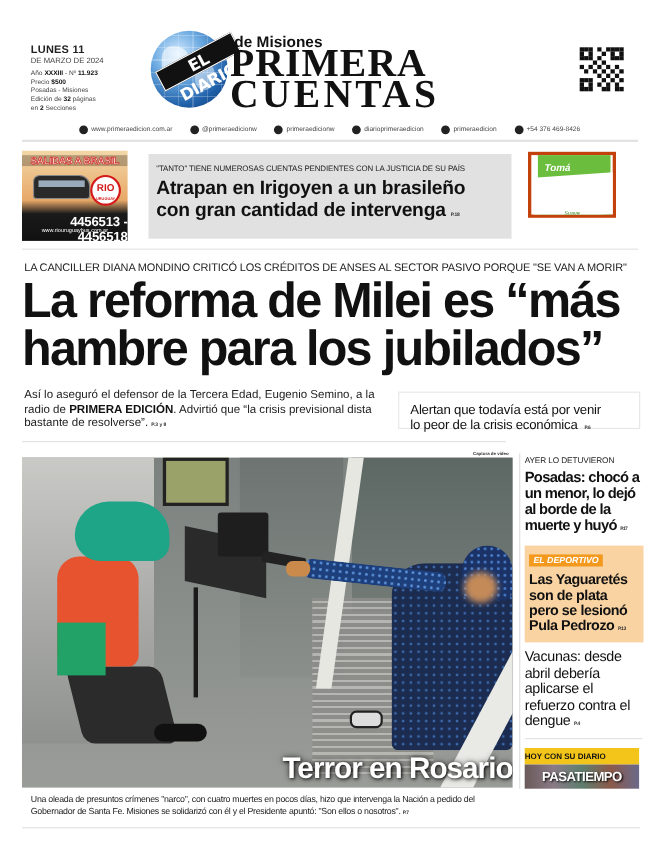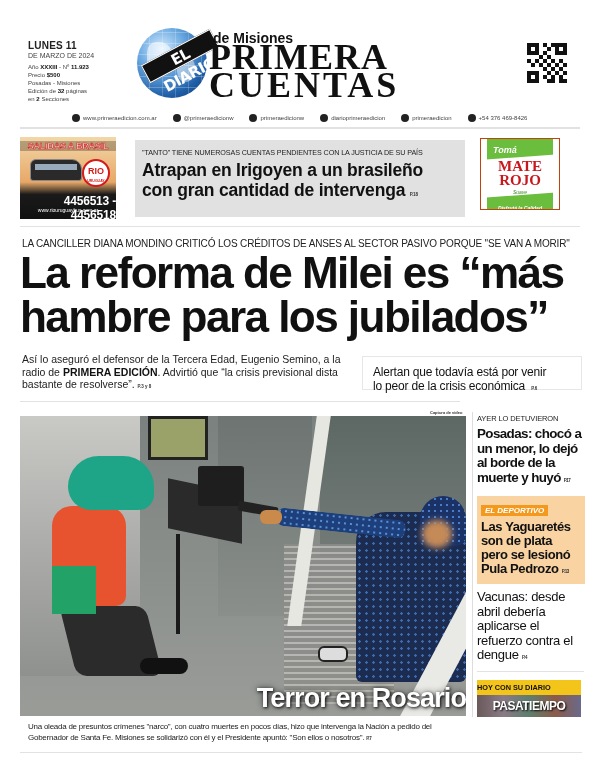--- a/index.html
+++ b/index.html
@@ -59,21 +59,21 @@
     border: 2px solid #d41a1a; text-align: center; color: #d41a1a; font-weight: bold; font-size: 9px; line-height: 10px; padding-top: 5px; }
   .ad-rio-logo small { display: block; font-size: 3.5px; }
   .ad-rio-phone { position: absolute; left: 0; right: 0; top: 57px; text-align: right; color: #fff; font-weight: bold; font-size: 12px; letter-spacing: -0.2px; }
   .ad-rio-web { position: absolute; left: 0; right: 0; top: 70px; text-align: center; color: #fff; font-size: 5px; }
 
   .box-tanto { position: absolute; left: 135px; top: 140px; width: 330px; height: 77px; background: #e1e1e1; padding: 8px 7px; }
   .kicker-sm { font-size: 7.2px; color: #222; letter-spacing: -0.1px; }
   .head-tanto { font-size: 17.5px; font-weight: bold; color: #111; line-height: 20px; margin-top: 3px; letter-spacing: -0.2px; }
   .pg { font-size: 4.5px; font-weight: bold; color: #333; }
 
-  .ad-mate { position: absolute; left: 480px; top: 138px; width: 80px; height: 72px; background: #fff; border: 1px solid #c2410c; overflow: hidden; }
+  .ad-mate { position: absolute; left: 480px; top: 138px; width: 80px; height: 60px; background: #fff; border: 3px solid #c2410c; overflow: hidden; }
   .mate-green { position: absolute; left: 6px; top: 0; width: 66px; height: 80px; background: #6bbd3e; }
   .mate-toma { position: absolute; left: 12px; top: 6px; color: #fff; font-style: italic; font-weight: bold; font-size: 9px; }
   .mate-band { position: absolute; left: 2px; top: 18px; width: 76px; height: 38px; background: #fff; transform: skewY(-4deg); }
   .mate-title { position: absolute; left: 0; right: 0; top: 20px; text-align: center; color: #c8181e; font-family: "Liberation Serif", serif;
     font-weight: bold; font-size: 15px; line-height: 14px; }
   .mate-suave { position: absolute; left: 0; right: 0; top: 50px; text-align: center; color: #3a8a2a; font-size: 5px; font-style: italic; }
   .mate-tag { position: absolute; left: 0; right: 0; top: 66px; text-align: center; color: #fff; font-size: 5px; font-style: italic; font-weight: bold; }
 
   
   .kicker-main { position: absolute; left: 22px; top: 238px; font-size: 10px; color: #222; letter-spacing: -0.15px; }
@@ -320,24 +320,20 @@
   <div class="head-tanto">
     <div>Atrapan en Irigoyen a un brasileño</div>
     <div><span>con gran cantidad de intervenga</span> <span class="pg">P.18</span></div>
   </div>
 </div>
 
 <div class="ad-mate">
   <div class="mate-green"></div>
   <div class="mate-toma">Tomá</div>
   <div class="mate-band"></div>
-  <div class="mate-title">
-    <div>MATE</div>
-    <div>ROJO</div>
-  </div>
   <div class="mate-suave">Suave</div>
   <div class="mate-tag">Disfrutá la Calidad</div>
 </div>
 <div class="rule" style="top:226px; height:1px;"></div>
 
 <div class="kicker-main">LA CANCILLER DIANA MONDINO CRITICÓ LOS CRÉDITOS DE ANSES AL SECTOR PASIVO PORQUE "SE VAN A MORIR"</div>
 <div class="headline-main">
   <div>La reforma de Milei es “más</div>
   <div>hambre para los jubilados”</div>
 </div>

